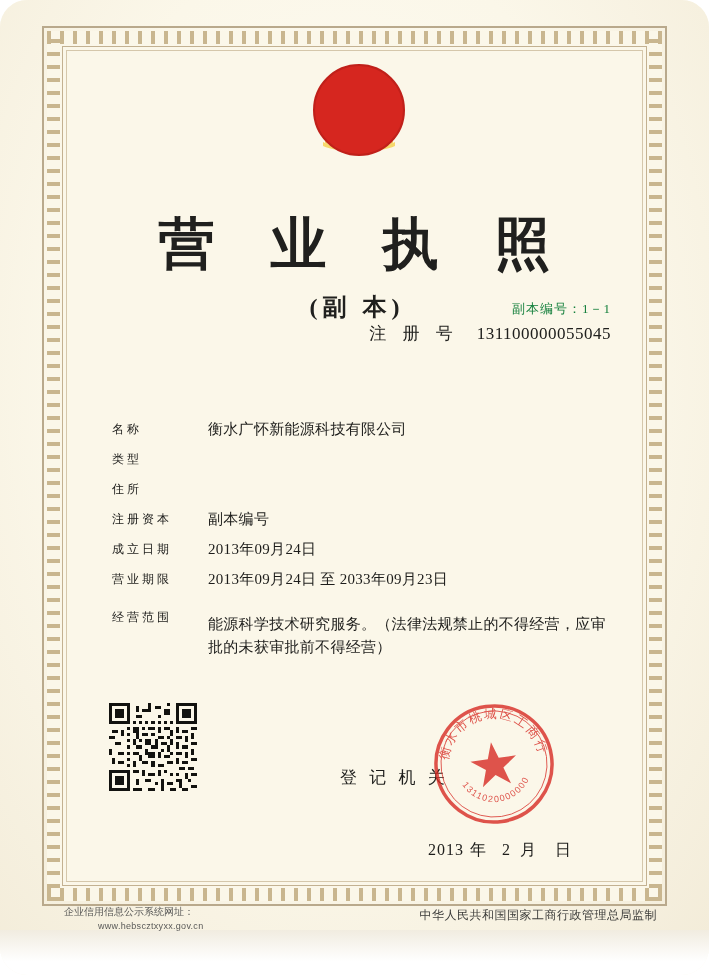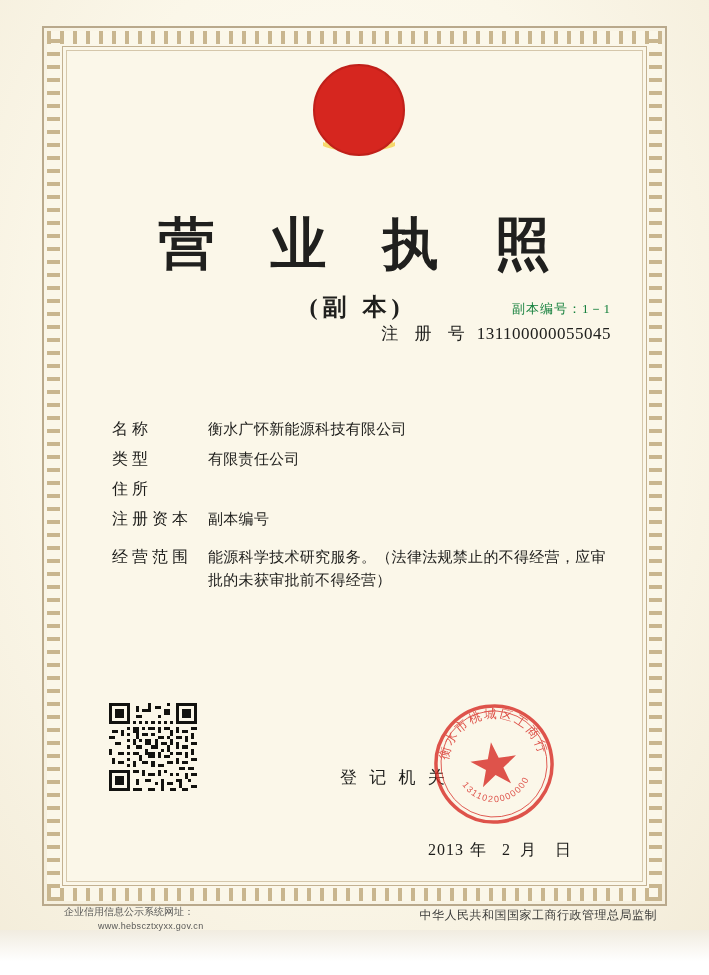--- a/index.html
+++ b/index.html
@@ -14,20 +14,21 @@
     overflow: hidden;
   }
 
   
   #page {
     position: relative;
     width: 709px;
     height: 975px;
     background: #fdfaf0;
     overflow: hidden;
+    border-radius: 27px;
   }
 
   
   #paper {
     position: absolute;
     left: 0; top: 0;
     width: 709px;
     height: 940px;
     background:
       radial-gradient(ellipse at 48% 40%, #fefcf4 0%, #fbf7e9 55%, #f3ecd9 100%);
@@ -153,21 +154,21 @@
     top: 322px;
     font-size: 17px;
     color: #20201e;
     white-space: nowrap;
   }
   #reg-row .lbl {
     letter-spacing: 6px;
   }
   #reg-row .val {
     letter-spacing: 0.5px;
-    margin-left: 6px;
+    margin-left: 18px;
   }
 
   
   #fields {
     position: absolute;
     left: 112px;
     top: 418px;
     width: 500px;
     color: #1d1d1b;
   }
@@ -175,31 +176,32 @@
     display: flex;
     align-items: flex-start;
     margin-bottom: 8px;
     font-size: 16px;
     line-height: 22px;
   }
   .field-row.gap-top { margin-top: 16px; }
   .f-label {
     width: 96px;
     flex: 0 0 96px;
-    font-size: 16px;
+    font-size: 12px;
     letter-spacing: 0;
     white-space: nowrap;
   }
   .f-value {
     flex: 1;
     font-size: 15px;
     letter-spacing: 0.3px;
   }
   .f-value.wrap {
     line-height: 23px;
+    margin-top: 7px;
   }
 
   
   #qr {
     position: absolute;
     left: 109px;
     top: 703px;
     width: 88px;
     height: 88px;
     background-color: #fbf7e9;
@@ -329,34 +331,41 @@
 
   <div id="fields">
 
     <div class="field-row">
       <div class="f-label">名        称</div>
       <div class="f-value">衡水广怀新能源科技有限公司</div>
     </div>
 
     <div class="field-row">
       <div class="f-label">类        型</div>
-      <div class="f-value">有限责任公司</div>
     </div>
 
     <div class="field-row">
       <div class="f-label">住        所</div>
     </div>
 
 
     <div class="field-row">
       <div class="f-label">注 册 资 本</div>
       <div class="f-value">副本编号</div>
     </div>
 
-
+    <div class="field-row">
+      <div class="f-label">成 立 日 期</div>
+      <div class="f-value">2013年09月24日</div>
+    </div>
+
+    <div class="field-row">
+      <div class="f-label">营 业 期 限</div>
+      <div class="f-value">2013年09月24日 至 2033年09月23日</div>
+    </div>
 
     <div class="field-row gap-top">
       <div class="f-label">经 营 范 围</div>
       <div class="f-value wrap">能源科学技术研究服务。（法律法规禁止的不得经营，应审批的未获审批前不得经营）</div>
     </div>
 
   </div>
 
   <div id="qr">
     <svg width="88" height="88" viewBox="0 0 29 29" shape-rendering="crispEdges">

